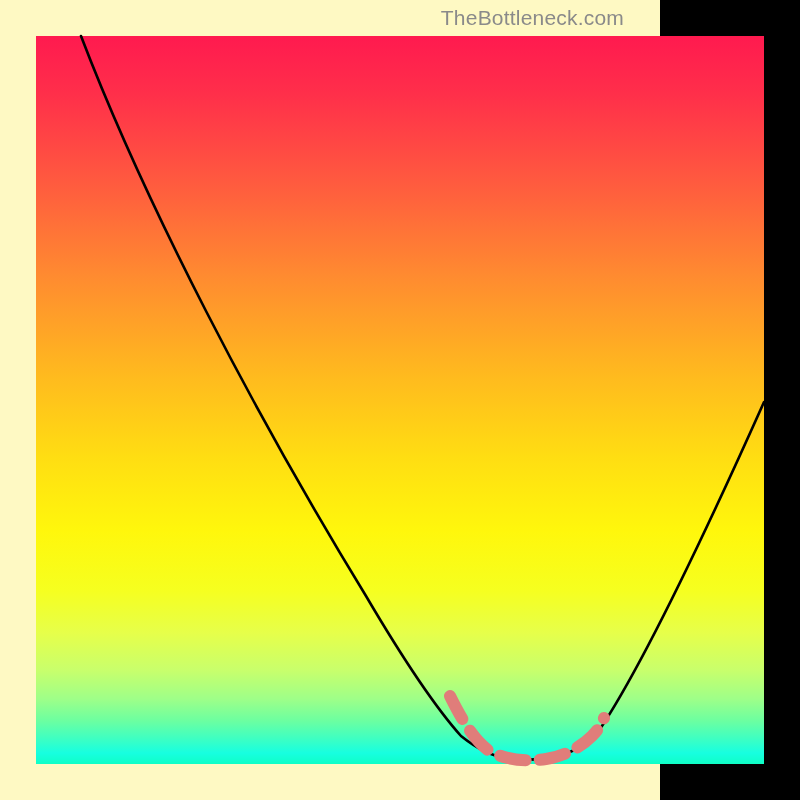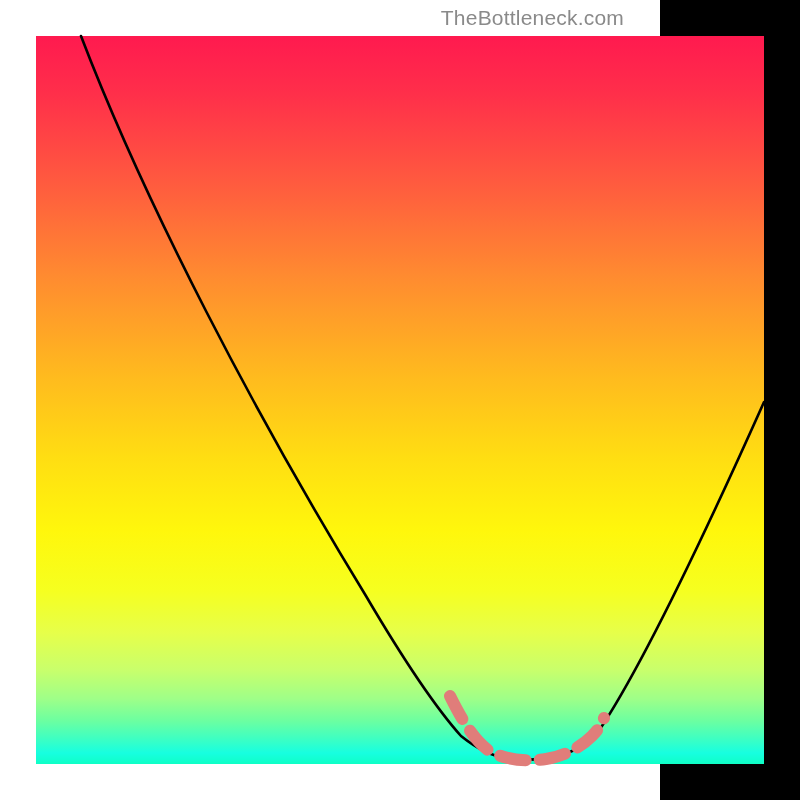--- a/index.html
+++ b/index.html
@@ -8,21 +8,21 @@
     width: 800px;
     height: 800px;
     background: #000;
     font-family: Arial, Helvetica, sans-serif;
     overflow: hidden;
   }
   .stage {
     position: relative;
     width: 660px;
     height: 800px;
-    background: #ffffff;
+    background: #fef9c3;
   }
   .plot {
     position: absolute;
     left: 36px;
     top: 36px;
     width: 728px;
     height: 728px;
     
     background: linear-gradient(to bottom,
       #ff1a4f 0%,

